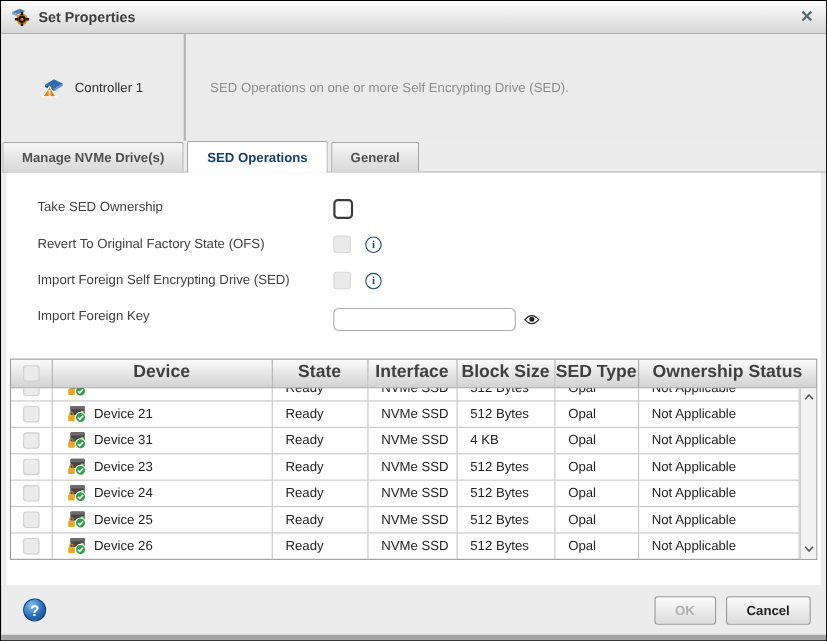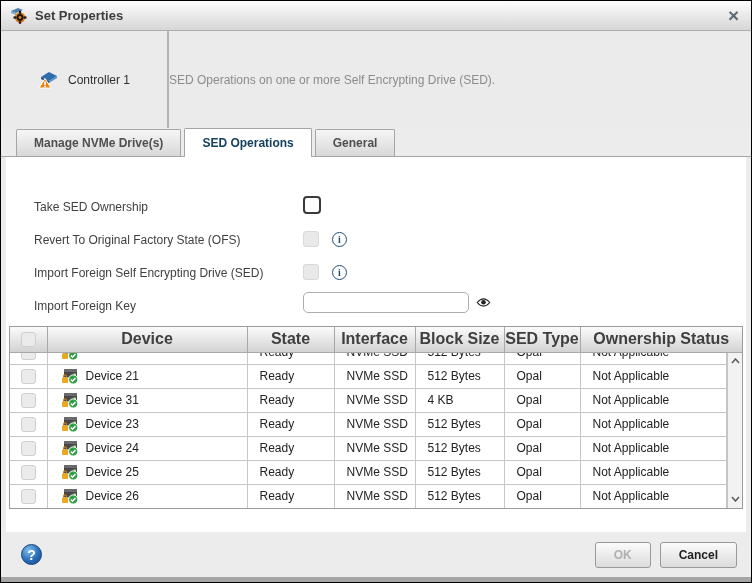--- a/index.html
+++ b/index.html
@@ -14,36 +14,36 @@
     height:30px; flex:0 0 30px; display:flex; align-items:center;
     background:linear-gradient(#fdfdfd,#d6d6d6);
     border-bottom:1px solid #adadad; padding:0 12px 0 9px;
   }
   .titlebar .title{ font-weight:bold; font-size:13px; color:#3d3d3d; margin-left:8px; flex:1; }
   .close-x{ font-size:19px; font-weight:bold; color:#5e6a76; cursor:pointer; line-height:1; }
   
   .header-sec{ height:97px; flex:0 0 97px; display:flex; background:#ebebeb; }
   .ctrl-block{ width:168px; display:flex; align-items:center; padding-left:36px; border-right:2px solid #b3b3b3; }
   .ctrl-label{ margin-left:9px; color:#2f2f2f; }
-  .desc{ flex:1; display:flex; align-items:center; color:#8c8c8c; }
+  .desc{ flex:1; display:flex; align-items:center; padding-left:22px; color:#8c8c8c; }
   
-  .tabbar{ height:29px; flex:0 0 29px; display:flex; align-items:flex-end; padding-left:15px; border-bottom:1px solid #a5a5a5; background:#ececec; }
+  .tabbar{ height:29px; flex:0 0 29px; display:flex; align-items:flex-end; padding-left:1px; border-bottom:1px solid #a5a5a5; background:#ececec; }
   .tab{
     height:27px; display:flex; align-items:center; padding:0 17px;
     background:linear-gradient(#f6f6f6,#d8d8d8); border:1px solid #a5a5a5; border-bottom:none;
     border-radius:2px 2px 0 0; margin-right:3px; font-weight:bold; color:#4f4f4f; cursor:pointer;
     position:relative;
   }
   .tab.active{
     background:#fff; color:#15405f; height:29px; margin-bottom:-1px; z-index:2;
   }
   
   .content{ flex:1; background:#ececec; padding:0 5px; display:flex; flex-direction:column; min-height:0; }
   .content-inner{ background:#fff; flex:1; padding-top:24px; }
-  .form-row{ display:flex; align-items:flex-end; height:33px; }
+  .form-row{ display:flex; align-items:flex-start; height:33px; }
   .form-label{ width:297px; padding-left:28px; color:#3f3f3f; }
   .form-ctl{ display:flex; align-items:center; gap:13px; }
   .cbx{ width:18px; height:18px; border:2px solid #3a3a3a; border-radius:4px; background:#fff; cursor:pointer; }
   .cbx.disabled{ width:16px; height:16px; border:1px solid #d8d8d8; border-radius:3px; background:#e9e9e9; cursor:default; }
   .info-ic{
     width:15px; height:15px; border:1.5px solid #1f4e79; border-radius:50%;
     color:#1f4e79; font-weight:bold; font-size:10px; display:flex; align-items:center; justify-content:center;
     font-family:"Liberation Serif", serif; cursor:pointer;
   }
   .key-input{

